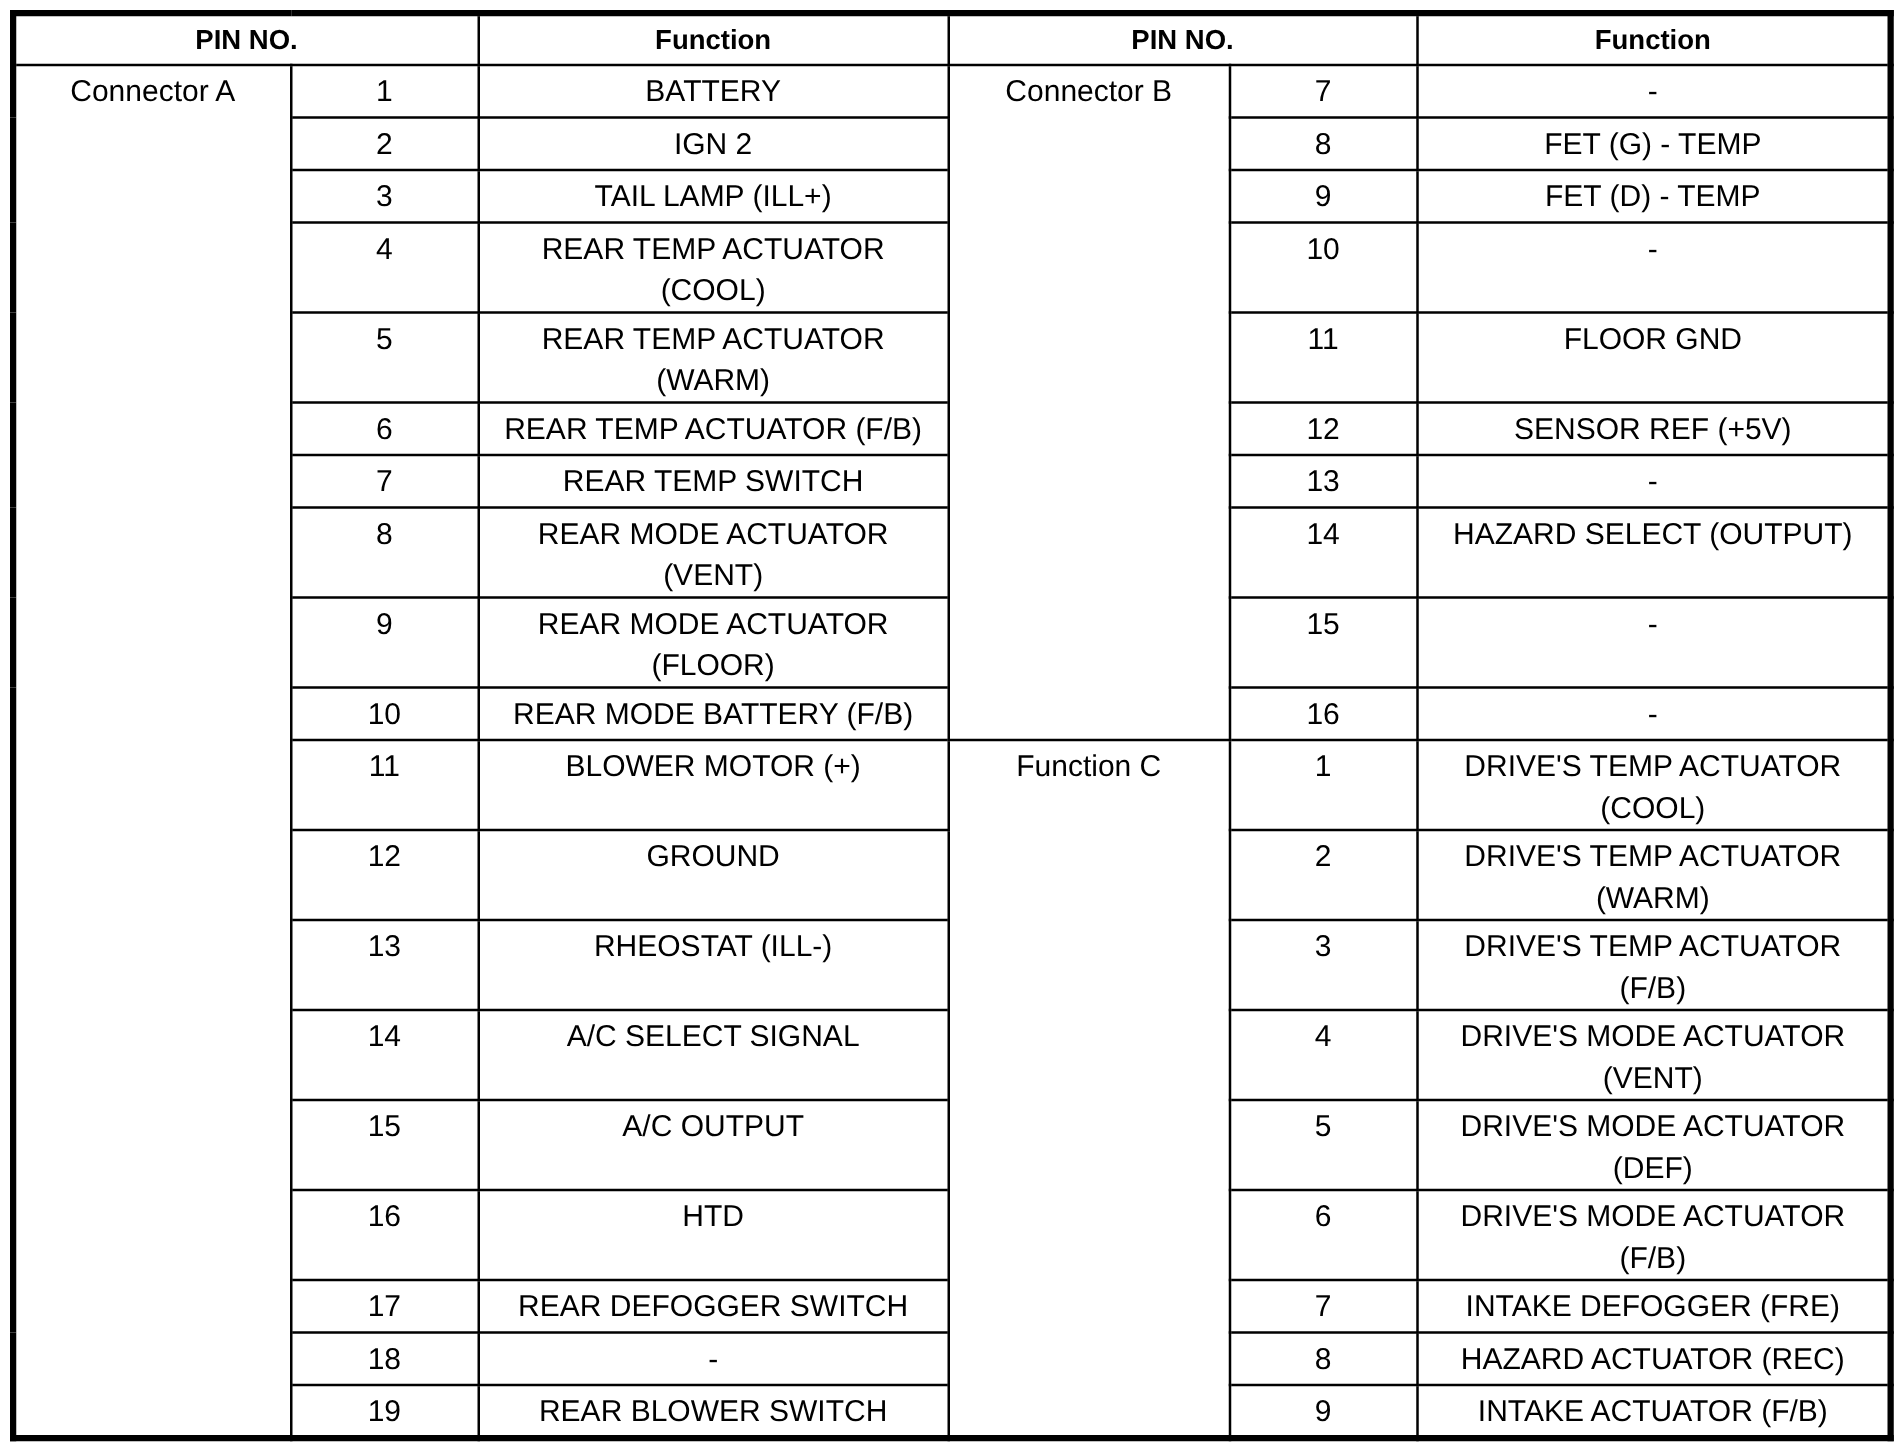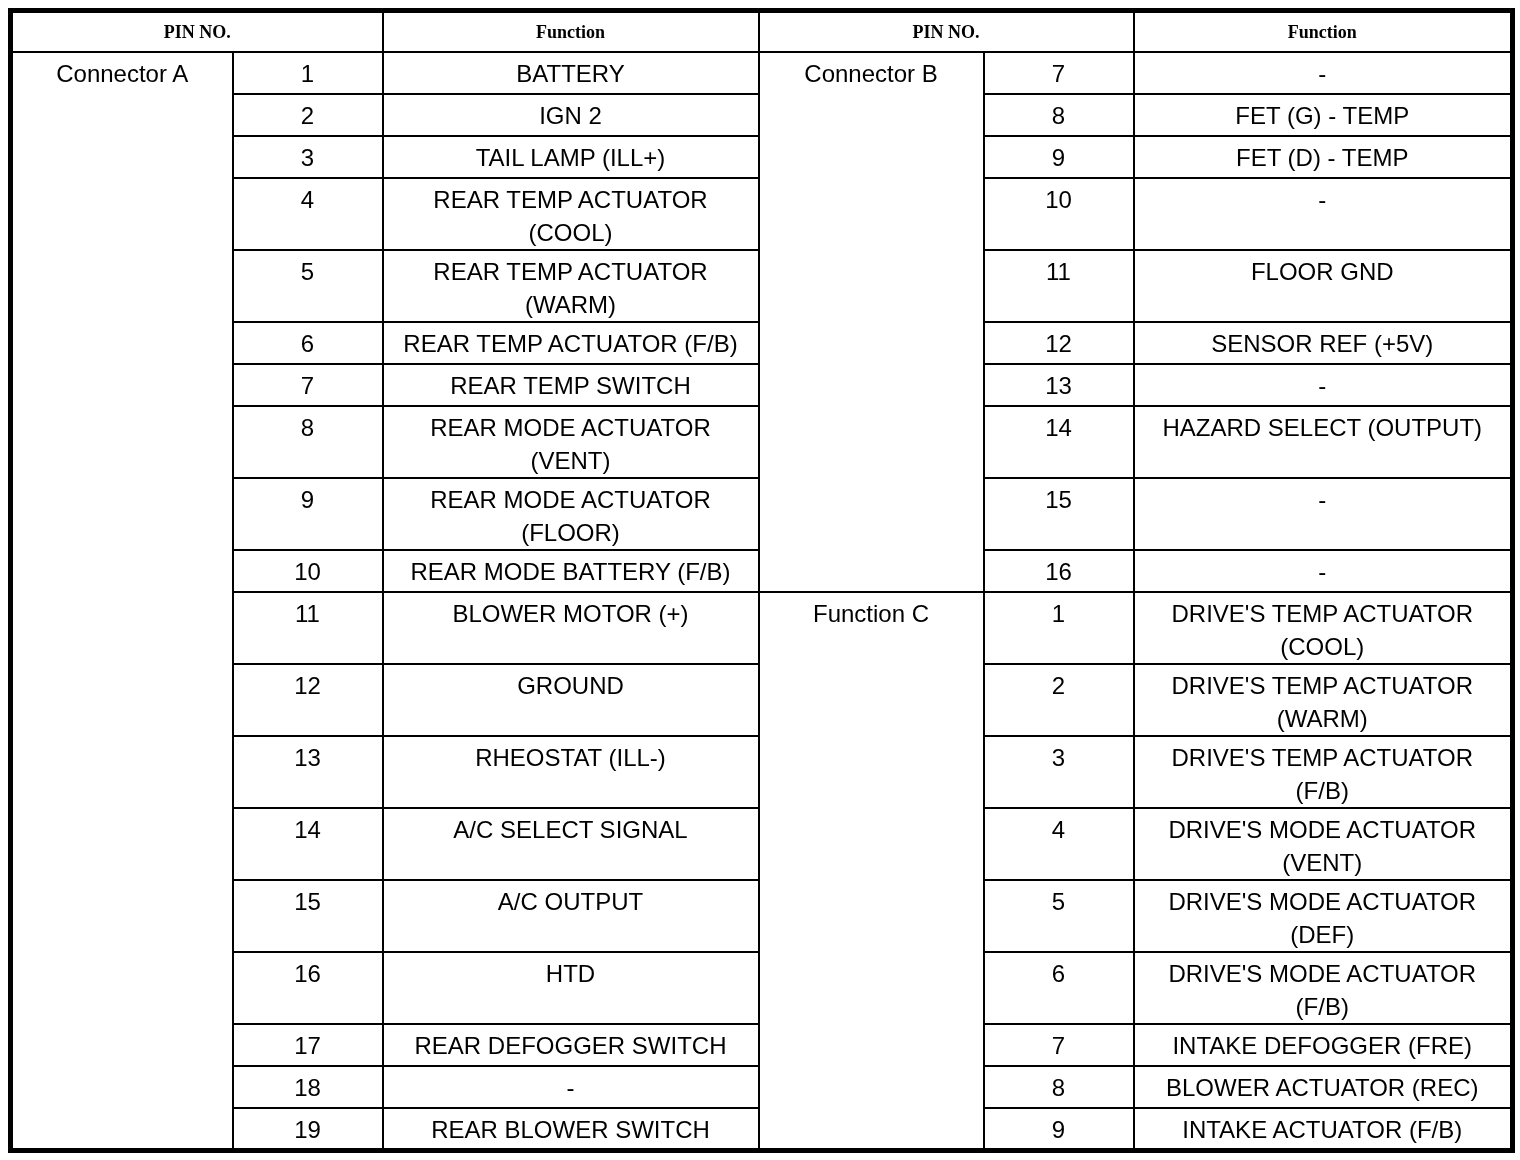--- a/index.html
+++ b/index.html
@@ -18,26 +18,25 @@
     border: 5px solid #000;
     background: #fff;
   }
   table.pinout th,
   table.pinout td {
     border: 2px solid #000;
     overflow: hidden;
     text-align: center;
   }
   table.pinout th {
-    font-size: 18px;
+    font-size: 22px;
     font-weight: bold;
     vertical-align: middle;
     height: 38px;
     padding: 0 4px;
-    font-family: Liberation Serif, serif;
   }
   table.pinout td {
     font-size: 24px;
     line-height: 33px;
     vertical-align: top;
     padding: 4px 4px 0 4px;
     white-space: pre-line;
   }
   tr.r-s { height: 42px; }   
   tr.r-t { height: 72px; }   
@@ -175,21 +174,21 @@
     <tr class="r-s">
       <td>17</td>
       <td>REAR DEFOGGER SWITCH</td>
       <td>7</td>
       <td>INTAKE DEFOGGER (FRE)</td>
     </tr>
     <tr class="r-s">
       <td>18</td>
       <td>-</td>
       <td>8</td>
-      <td>BLOWER ACTUATOR (REC)</td>
+      <td>HAZARD ACTUATOR (REC)</td>
     </tr>
     <tr class="r-s">
       <td>19</td>
       <td>REAR BLOWER SWITCH</td>
       <td>9</td>
       <td>INTAKE ACTUATOR (F/B)</td>
     </tr>
   </tbody>
 </table>
 

